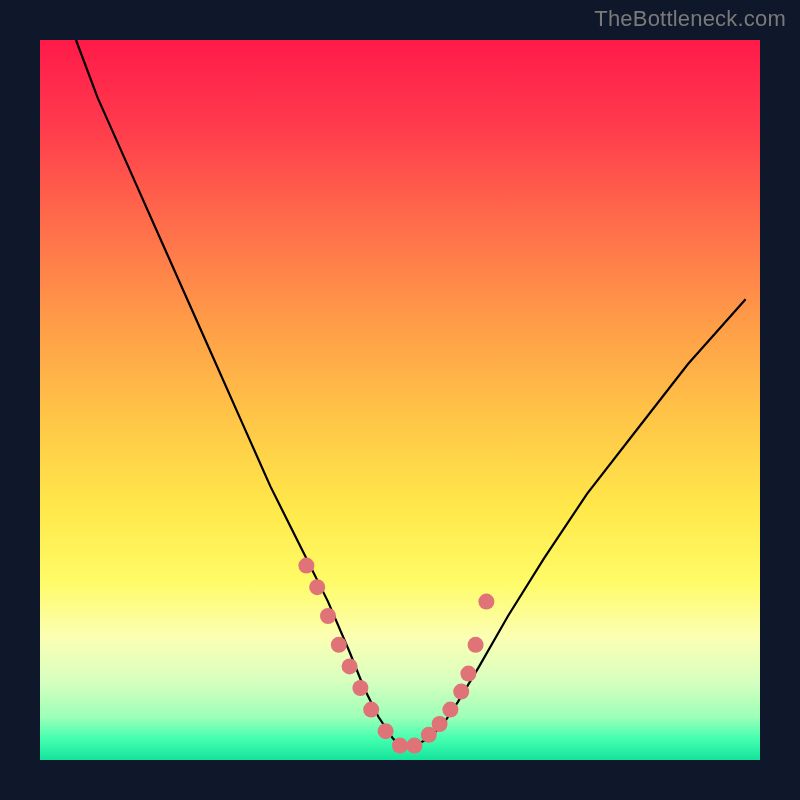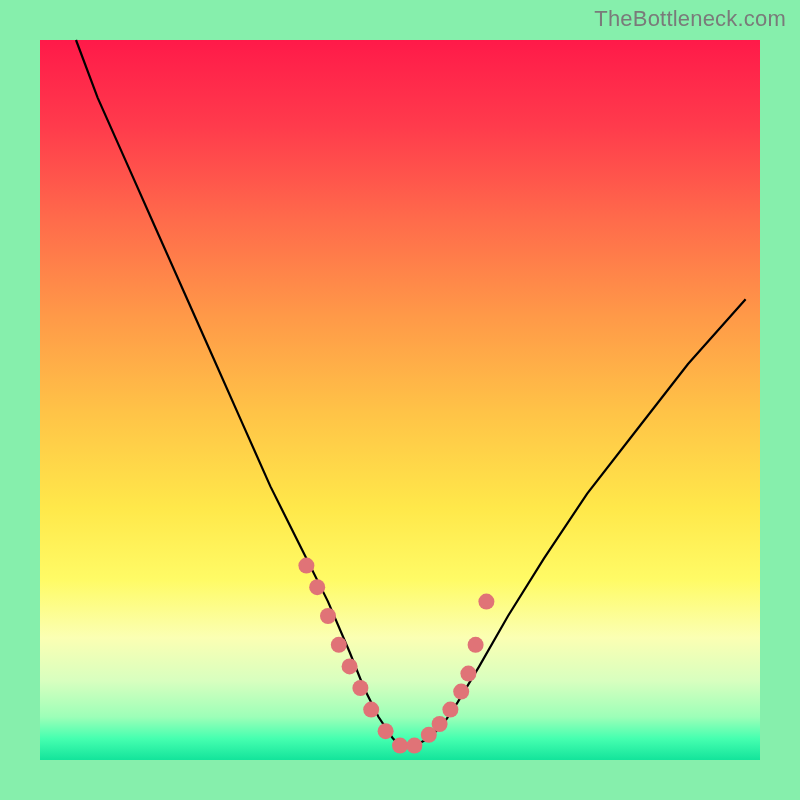--- a/index.html
+++ b/index.html
@@ -10,21 +10,21 @@
     overflow: hidden;
     background: #000;
     font-family: Arial, Helvetica, sans-serif;
   }
   .frame {
     position: absolute;
     left: 0;
     top: 0;
     width: 800px;
     height: 800px;
-    background: #86efac;
+    background: #0f172a;
   }
   .plot {
     position: absolute;
     left: 40px;
     top: 40px;
     width: 720px;
     height: 720px;
     background: linear-gradient(to bottom,
       #ff1a49 0%,
       #ff3b4c 12%,

